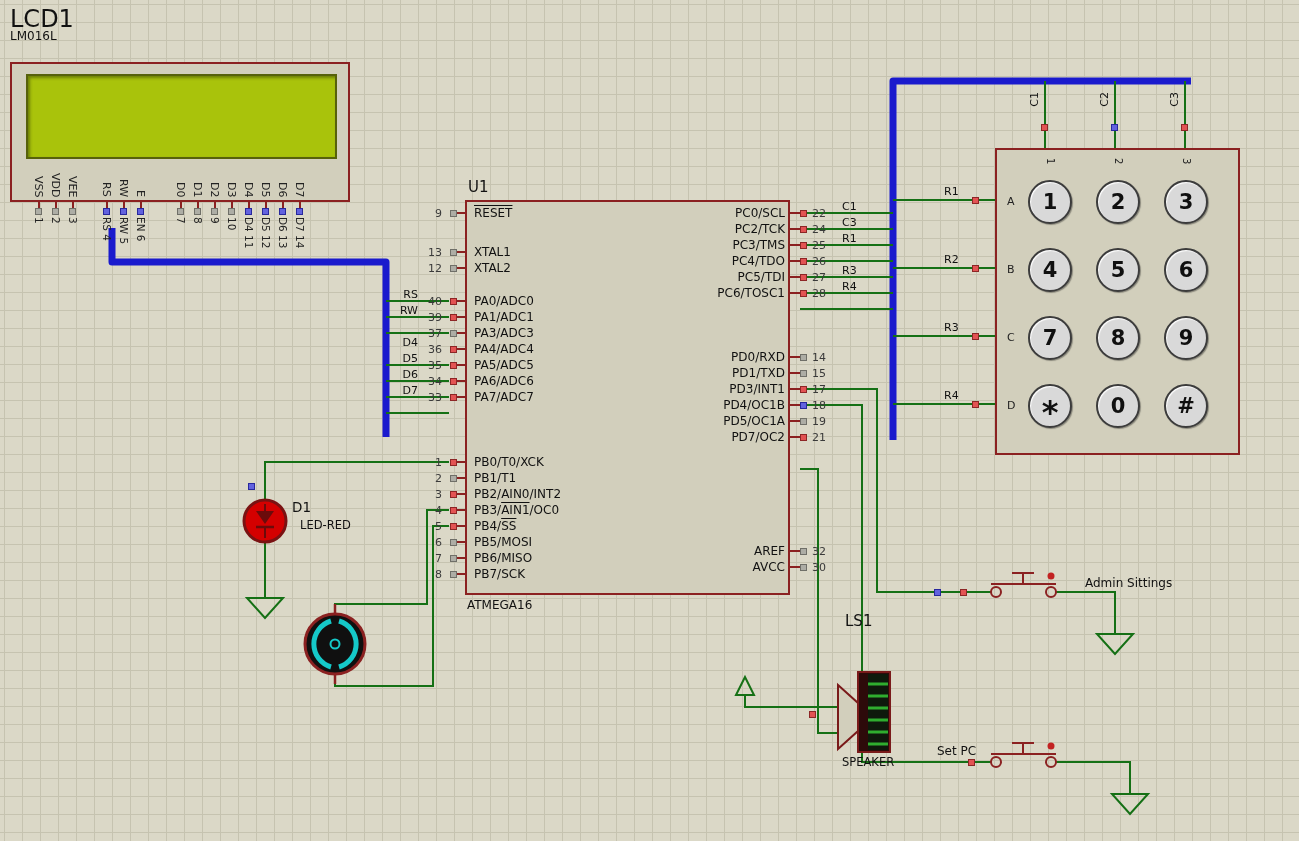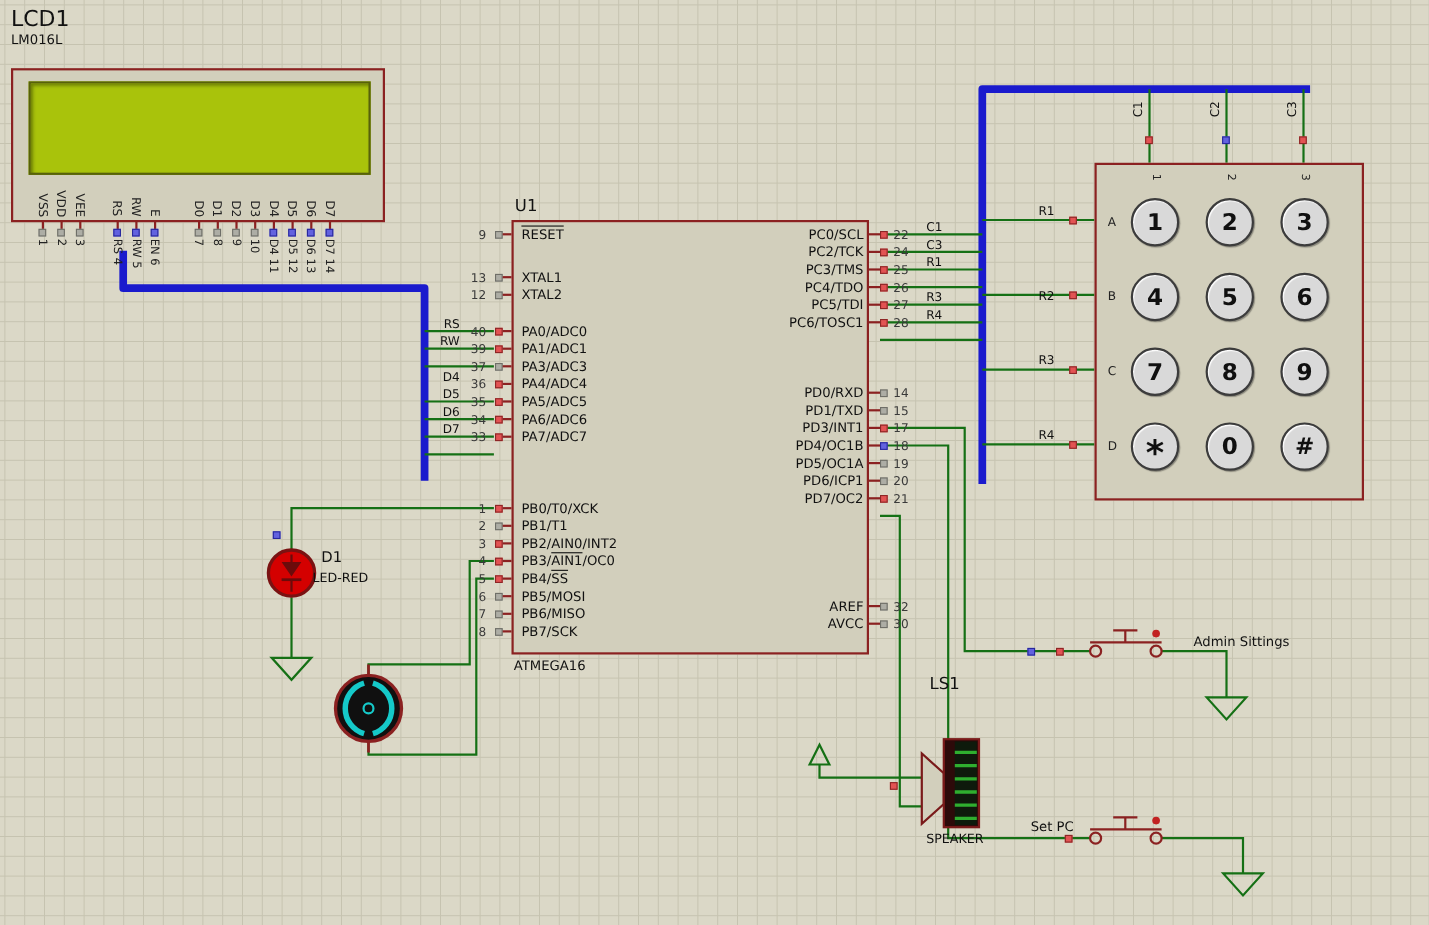--- a/index.html
+++ b/index.html
@@ -20,24 +20,24 @@
   .mo{stroke:var(--maroon);fill:none}
   .lbl{position:absolute;z-index:4;white-space:nowrap;color:var(--ink)}
   .box{position:absolute;z-index:2;background:var(--body);border:2px solid var(--maroon)}
   
   #lcd-box{left:10px;top:62px;width:340px;height:140px}
   #lcd-screen{position:absolute;left:14px;top:10px;width:311px;height:85px;background:var(--screen);
     border:2px solid #57610b;box-shadow:inset 2px 2px 3px rgba(40,48,0,.45)}
   #u1-box{left:465px;top:200px;width:325px;height:395px}
   #keypad-box{left:995px;top:148px;width:245px;height:307px}
   
-  .ref-lg{font-size:20px}.ref-md{font-size:15px}.ref-sm{font-size:13.5px}.part{font-size:11.5px}
+  .ref-lg{font-size:24px}.ref-md{font-size:15px}.ref-sm{font-size:13.5px}.part{font-size:11.5px}
   #lcd-ref{left:10px;top:5px}#lcd-part{left:10px;top:29px;font-size:12px}
   #u1-ref{left:468px;top:178px}#u1-part{left:467px;top:598px;font-size:12px}
-  #d1-ref{left:292px;top:499px}#d1-part{left:284px;top:518px}
+  #d1-ref{left:292px;top:499px}#d1-part{left:300px;top:518px}
   #ls1-ref{left:845px;top:612px}#ls1-part{left:842px;top:755px}
   #admin-lbl{left:1085px;top:576px;font-size:12px}
   #setpc-lbl{left:937px;top:744px;font-size:12px}
   
   .pingroup{position:absolute;z-index:4}
   .pingroup.left{left:390px;width:400px}
   .pingroup.right{left:500px;width:430px}
   .g-reset{top:205px}.g-xtal{top:244px}.g-pa{top:293px}.g-pb{top:454px}
   .g-pc{top:205px}.g-pd{top:349px}.g-pwr{top:543px}
   .pinrow{height:16px;display:flex;align-items:center}
@@ -76,21 +76,21 @@
     justify-self:center;align-self:center;display:flex;align-items:center;justify-content:center;
     font-size:21px;font-weight:bold;color:#101010;box-shadow:inset 1px 1px 1px #fff, 1px 1px 1px rgba(0,0,0,.35)}
   #keygrid div:nth-of-type(10) span{font-size:32px;transform:translateY(6px)}
   .krowlbl{position:absolute;left:10px;font-size:11px;color:#222;z-index:3}
   .kr0{top:45px}.kr1{top:113px}.kr2{top:181px}.kr3{top:249px}
   .kcollbl{position:absolute;top:8px;writing-mode:vertical-rl;font-size:10px;color:#222;z-index:3}
   .kc0{left:48px}.kc1{left:116px}.kc2{left:184px}
   .colnet{position:absolute;top:92px;writing-mode:vertical-rl;transform:rotate(180deg);font-size:11px;z-index:4}
   #cn0{left:1028px}#cn1{left:1098px}#cn2{left:1168px}
   .rownet{position:absolute;left:944px;font-size:11px;z-index:4}
-  #rn0{top:185px}#rn1{top:263px}#rn2{top:321px}#rn3{top:389px}
+  #rn0{top:185px}#rn1{top:253px}#rn2{top:321px}#rn3{top:389px}
   
   .fsq{position:absolute;width:7px;height:7px;z-index:5}
 </style>
 </head>
 <body>
 
 <div id="canvas">
 
   <svg class="wires" width="1299" height="841" viewBox="0 0 1299 841">
 
@@ -550,27 +550,20 @@
       </div>
 
       <div class="pinrow">
         <span class="pname"><i>PD5/OC1A</i><i class="bar"></i><i></i></span>
         <span class="pstub"></span>
         <span class="psq c-gray"></span>
         <span class="pnum">19</span>
         <span class="pnet"></span>
       </div>
 
-      <div class="pinrow">
-        <span class="pname"><i>PD6/ICP1</i><i class="bar"></i><i></i></span>
-        <span class="pstub"></span>
-        <span class="psq c-gray"></span>
-        <span class="pnum">20</span>
-        <span class="pnet"></span>
-      </div>
 
       <div class="pinrow">
         <span class="pname"><i>PD7/OC2</i><i class="bar"></i><i></i></span>
         <span class="pstub"></span>
         <span class="psq c-red"></span>
         <span class="pnum">21</span>
         <span class="pnet"></span>
       </div>
     </div>
   <div class="pingroup right g-pwr">

